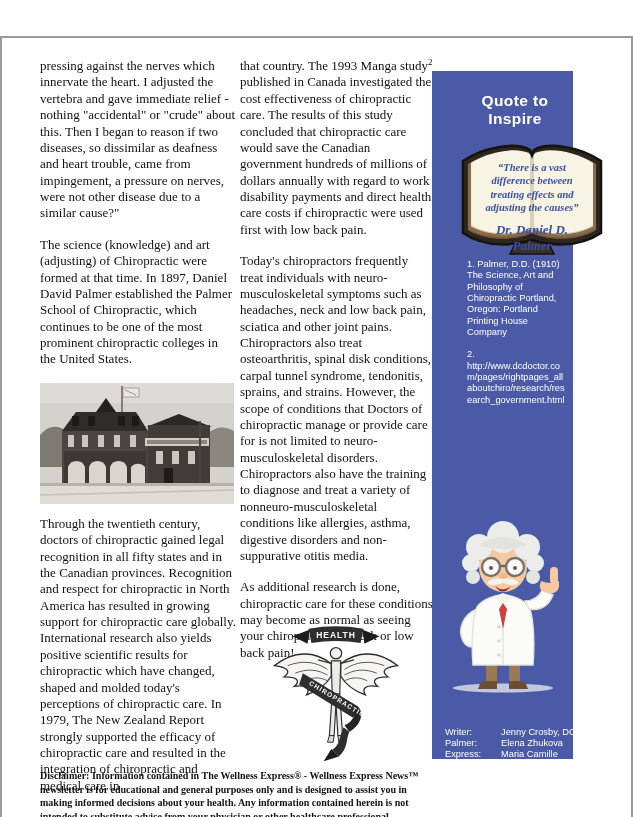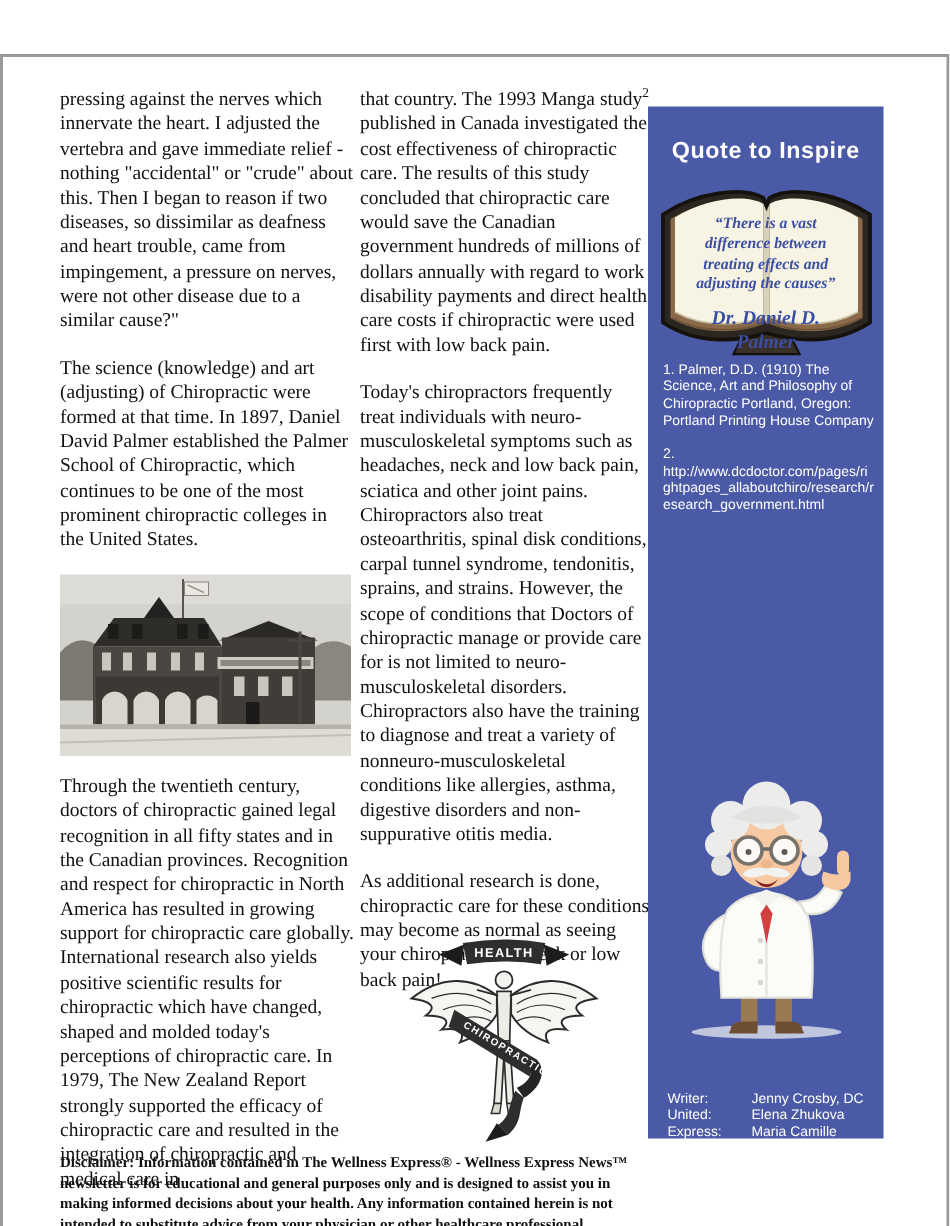--- a/index.html
+++ b/index.html
@@ -14,23 +14,24 @@
   .col { position:absolute; top:20px; font-size:13px; line-height:1.26; text-align:left; }
   .col1 { left:38px;  width:196px; }
   .col2 { left:238px; width:194px; }
   .col p { margin:0 0 15px 0; }
   sup { font-size:9px; vertical-align:super; line-height:0; }
   .photo { width:194px; height:121px; margin:2px 0 12px 0; display:block; }
   
   .emblem { position:absolute; left:263px; top:583px; width:142px; height:146px; }
   
   .sidebar {
-    position:absolute; left:430px; top:33px; width:157px; height:688px;
+    position:absolute; left:430px; top:33px; width:141px; height:688px;
     background:#4b5aa6; color:#fff;
     font-family:"Liberation Sans","DejaVu Sans",sans-serif;
+    padding-left:25px;
   }
   .quote-head { margin:21px 6px 9px 6px; text-align:center; font-size:15.5px; font-weight:bold; letter-spacing:.4px; }
   .book-wrap { position:relative; width:150px; height:122px; margin:0 auto; }
   .book-svg { position:absolute; left:0; top:0; }
   .book-text {
     position:absolute; left:20px; right:20px; top:24px; text-align:center;
     font-family:"Liberation Serif","DejaVu Serif",serif; font-style:italic; font-weight:bold;
     color:#3a4fa3; font-size:10.5px; line-height:1.28;
   }
   .book-author { margin-top:7px; font-size:13px; }
@@ -223,21 +224,21 @@
 
       <path d="M62,67 Q70,74 78,67 Q70,78 62,67 Z" fill="#8a1f1f"></path>
     </svg>
 
     <div class="credits">
       <div class="credit-row">
         <span class="credit-label">Writer:</span>
         <span class="credit-value">Jenny Crosby, DC</span>
       </div>
       <div class="credit-row">
-        <span class="credit-label">United:</span>
+        <span class="credit-label">Palmer:</span>
         <span class="credit-value">Elena Zhukova</span>
       </div>
       <div class="credit-row">
         <span class="credit-label">Express:</span>
         <span class="credit-value">Maria Camille Almirañez</span>
       </div>
       <div class="credit-row">
         <span class="credit-label">Production:</span>
         <span class="credit-value">Mike Talarico</span>
       </div>

